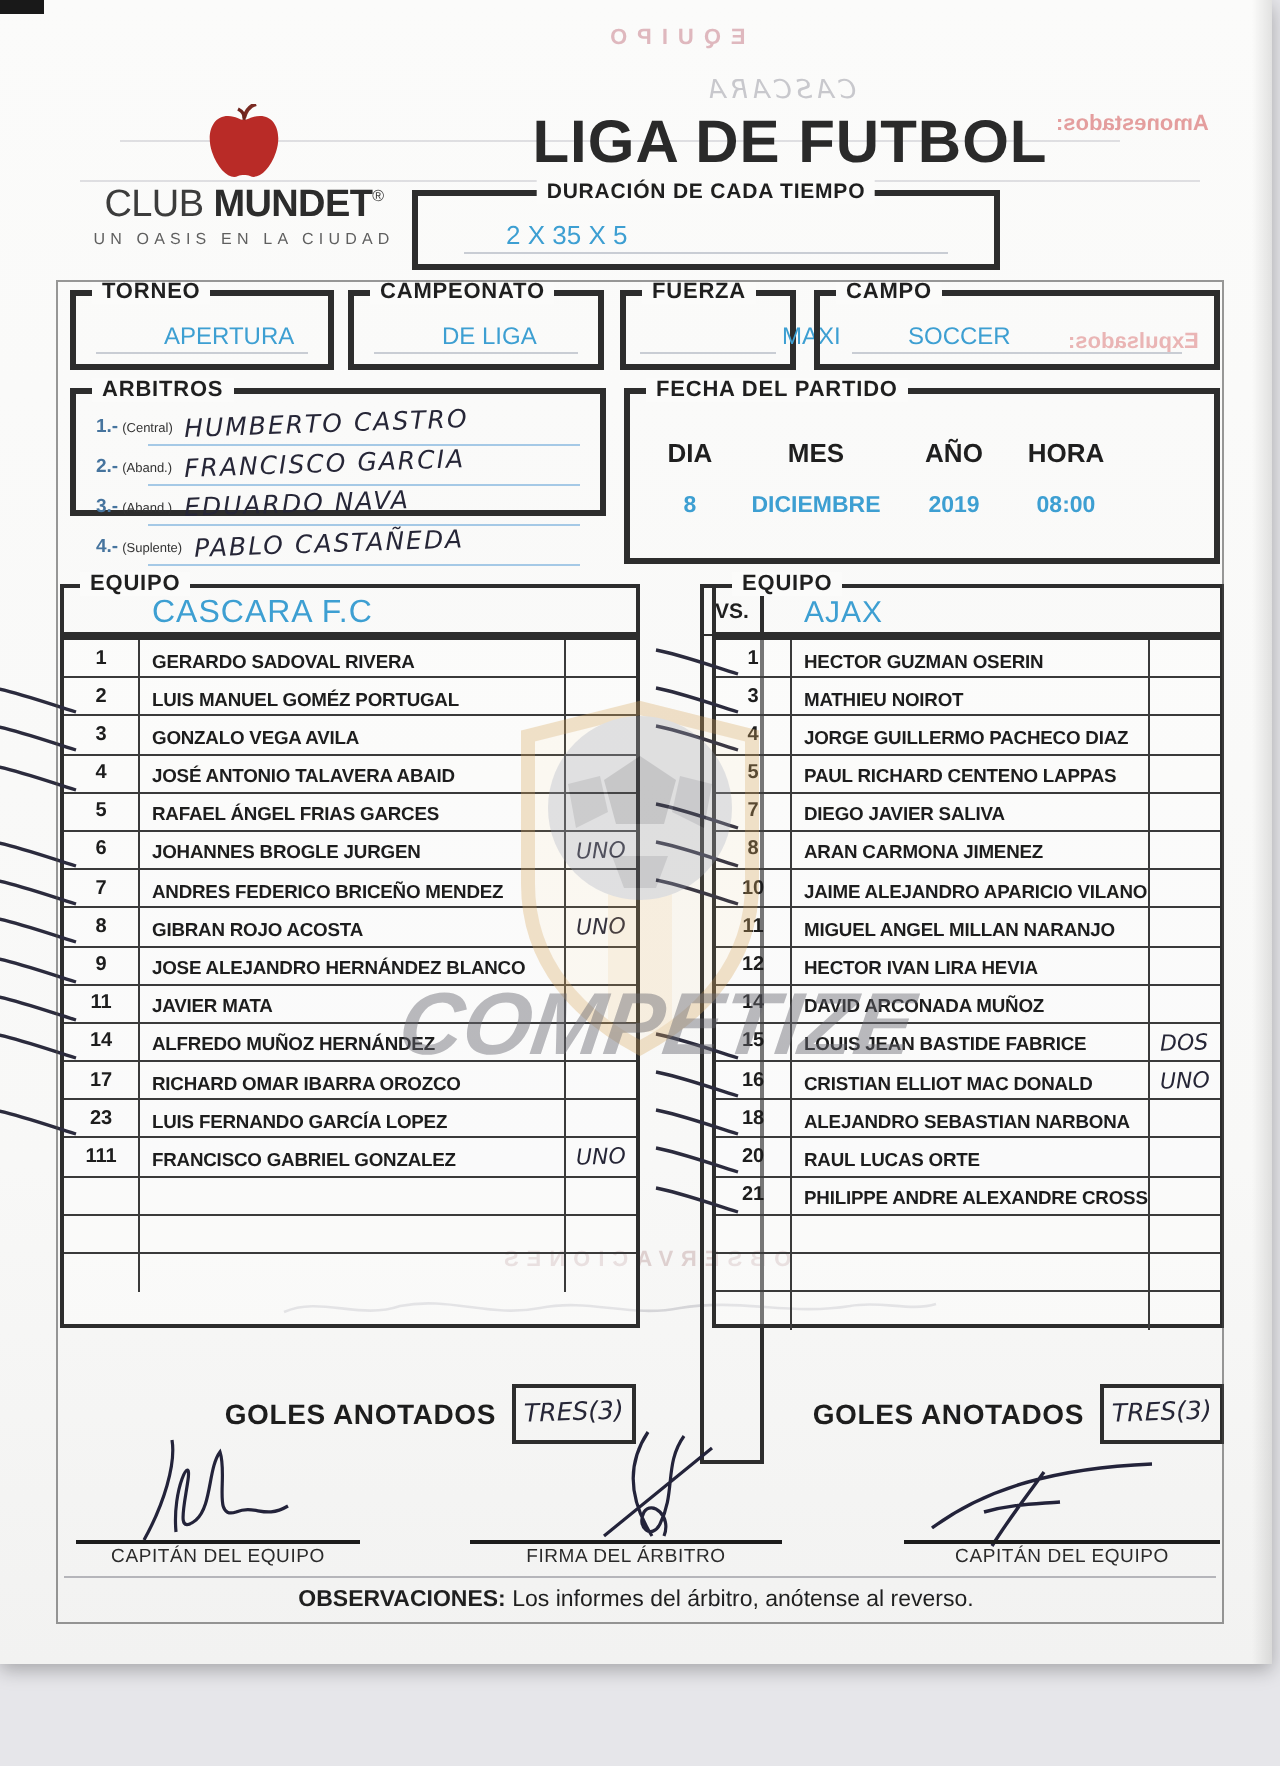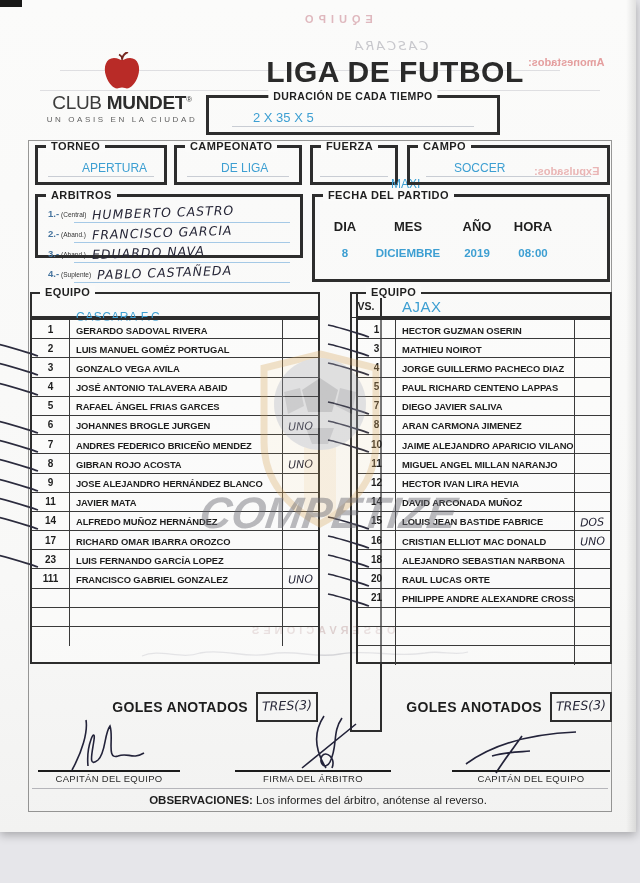--- a/index.html
+++ b/index.html
@@ -123,21 +123,21 @@
     <div class="val blue" style="top:13px;">DE LIGA</div>
     <div class="vline"></div>
   </div>
   <div class="fbox" style="left:35px;top:145px;width:132px;height:40px;border-width:3px;">
     <span class="legend">TORNEO</span>
     <div class="val blue" style="top:13px;">APERTURA</div>
     <div class="vline"></div>
   </div>
   <div class="fbox" style="left:310px;top:145px;width:88px;height:40px;border-width:3px;">
     <span class="legend">FUERZA</span>
-    <div class="val blue" style="top:29px;padding-left:34px;">MAXI</div>
+    <div class="val blue" style="top:13px;padding-left:34px;">MAXI</div>
     <div class="vline"></div>
   </div>
   <div class="fbox" style="left:407px;top:145px;width:203px;height:40px;border-width:3px;">
     <span class="legend">CAMPO</span>
     <div class="val blue" style="top:13px;">SOCCER</div>
     <div class="vline"></div>
   </div>
 
   <div class="fbox" style="left:35px;top:194px;width:268px;height:64px;border-width:3px;">
     <span class="legend">ARBITROS</span>
@@ -174,21 +174,21 @@
       <div class="fval blue">2019</div>
     </div>
     <div class="fcol" style="left:196px;top:22px;width:44px;">
       <div class="flab">HORA</div>
       <div class="fval blue">08:00</div>
     </div>
   </div>
 
   <div class="fbox" style="left:30px;top:292px;width:290px;height:26px;">
     <span class="legend">EQUIPO</span>
-    <div class="val blue" style="top:16px;font-size:12px;letter-spacing:.5px;">CASCARA F.C</div>
+    <div class="val blue" style="top:4px;font-size:16px;letter-spacing:.5px;">CASCARA F.C</div>
   </div>
   <div class="fbox" style="left:322px;top:292px;width:32px;height:440px;margin-left:28px;">
     <div style="text-align:center;font-size:10.5px;font-weight:bold;color:#1f1f1f;padding-top:6px;border-bottom:1.5px solid #2d2d2d;height:17px;box-sizing:content-box;">VS.</div>
   </div>
   <div class="fbox" style="left:356px;top:292px;width:256px;height:26px;">
     <span class="legend">EQUIPO</span>
     <div class="val blue" style="top:4px;font-size:15px;letter-spacing:.5px;">AJAX</div>
   </div>
 
   <div class="roster" style="left:30px;top:318px;width:290px;height:346px;">

